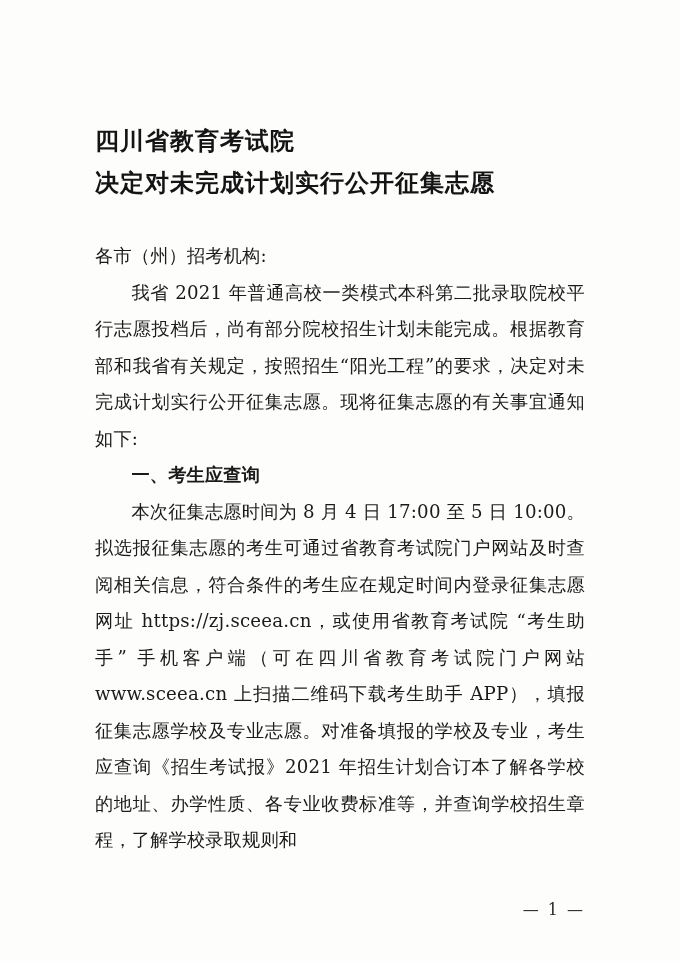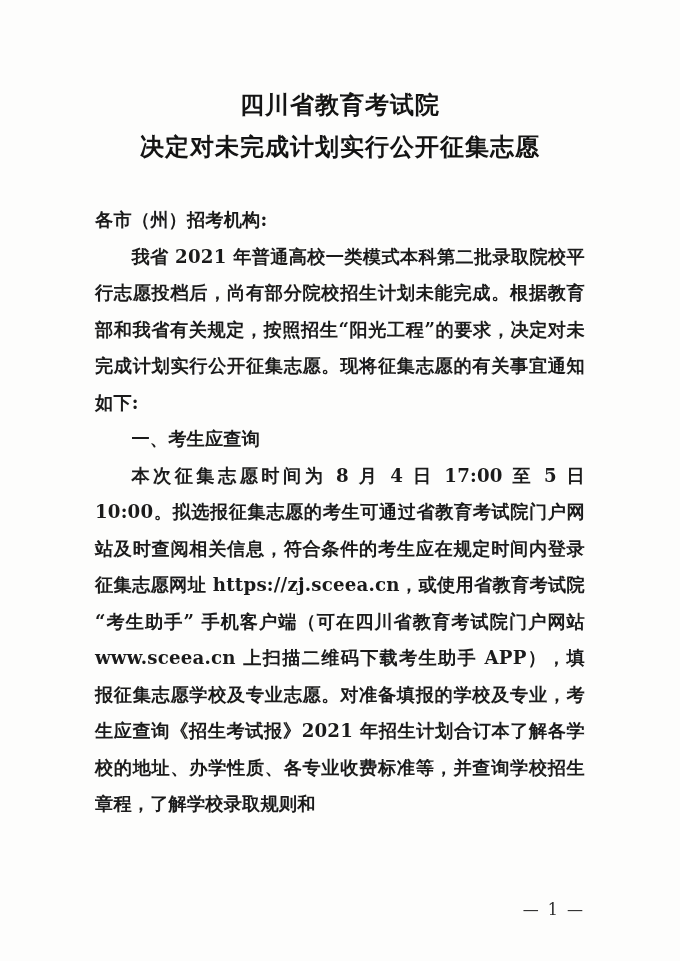--- a/index.html
+++ b/index.html
@@ -16,22 +16,22 @@
   }
   .page {
     position: relative;
     width: 680px;
     height: 961px;
     background: #fdfdfc;
     box-sizing: border-box;
     padding: 0 95px;
   }
   .title-block {
-    padding-top: 84px;
-    text-align: center;
+    padding-top: 120px;
+    text-align: left;
   }
   .title-line {
     font-size: 24px;
     font-weight: bold;
     letter-spacing: 1px;
     line-height: 42px;
     color: #141414;
     font-family: "DejaVu Serif", "Liberation Serif", serif;
   }
   .body-block {
@@ -41,25 +41,23 @@
     margin: 0;
     font-size: 18.2px;
     line-height: 36.5px;
     color: #1b1b1b;
     text-align: justify;
     text-justify: inter-ideograph;
     letter-spacing: 0.2px;
   }
   p.salutation {
     text-indent: 0;
-    font-weight: bold;
   }
   p.indent {
     text-indent: 2em;
-    font-weight: bold;
   }
   p.section-head {
     text-indent: 2em;
     font-weight: bold;
   }
   .page-number {
     position: absolute;
     right: 95px;
     bottom: 42px;
     font-size: 16px;

